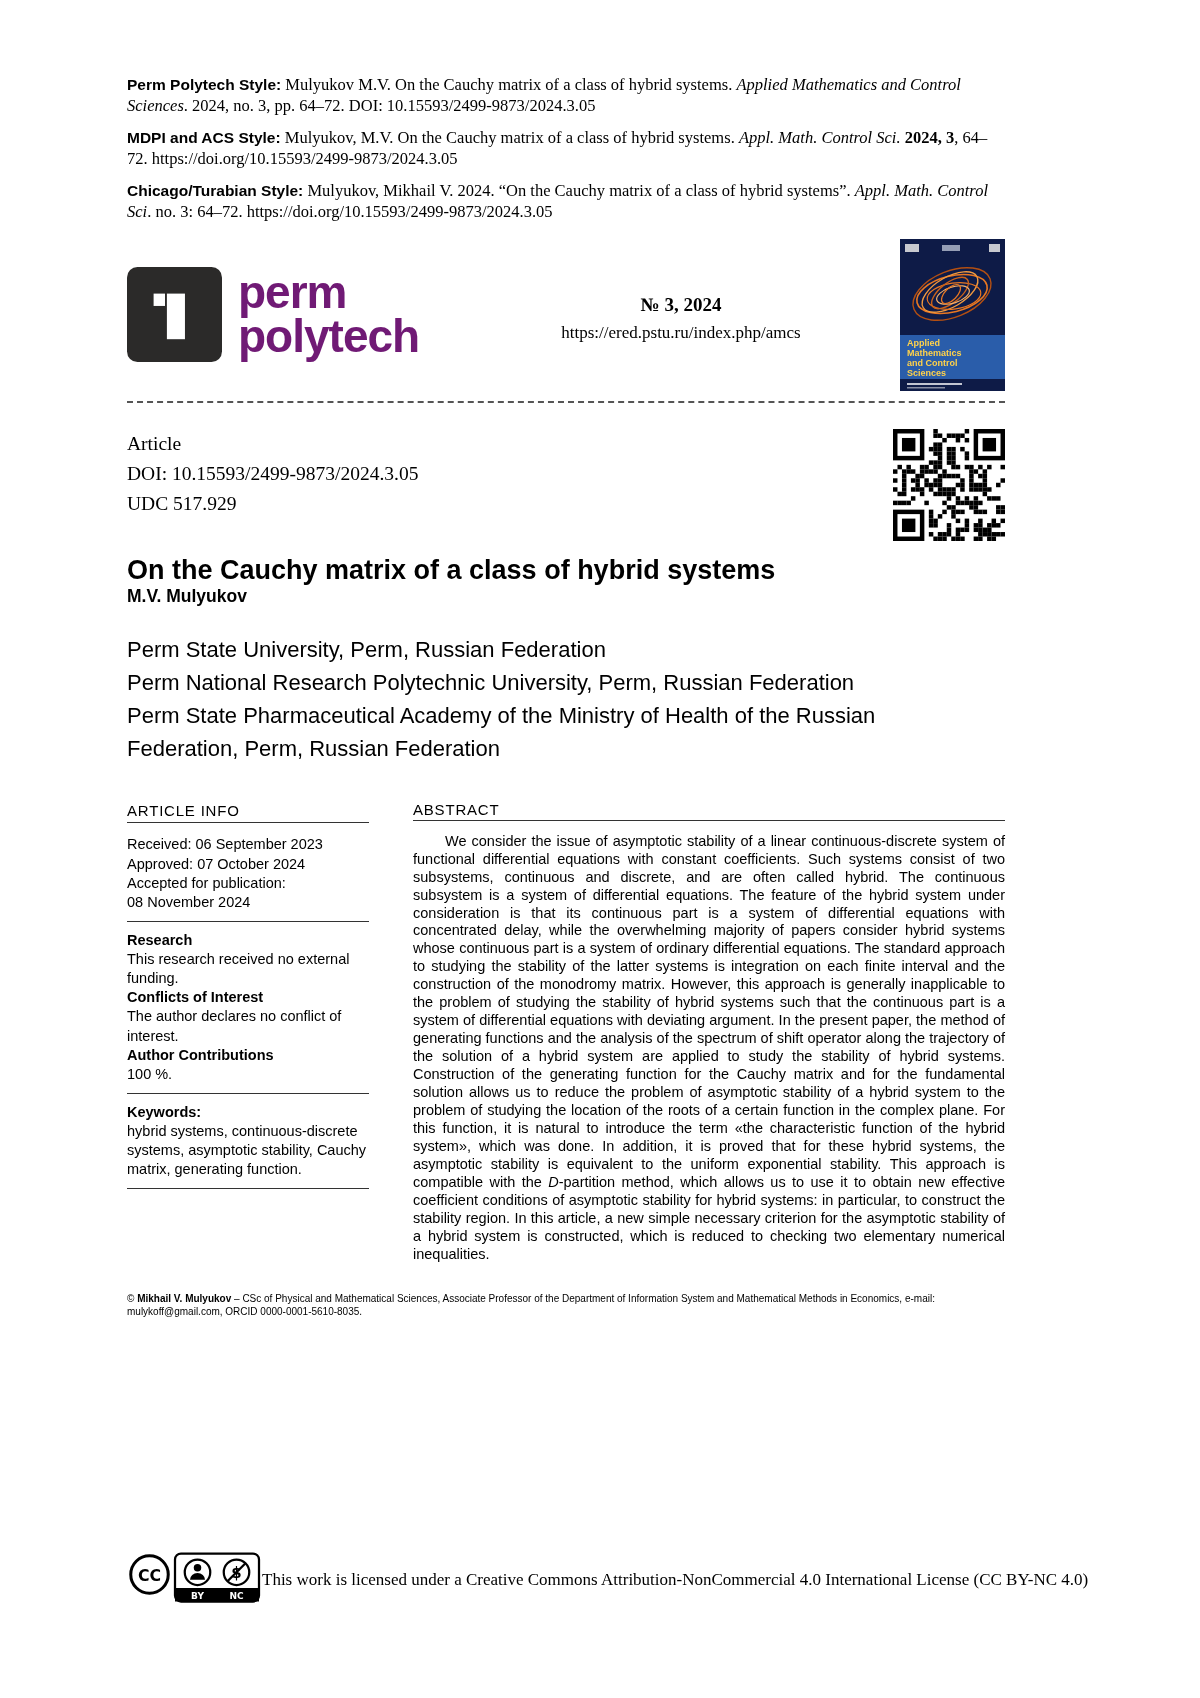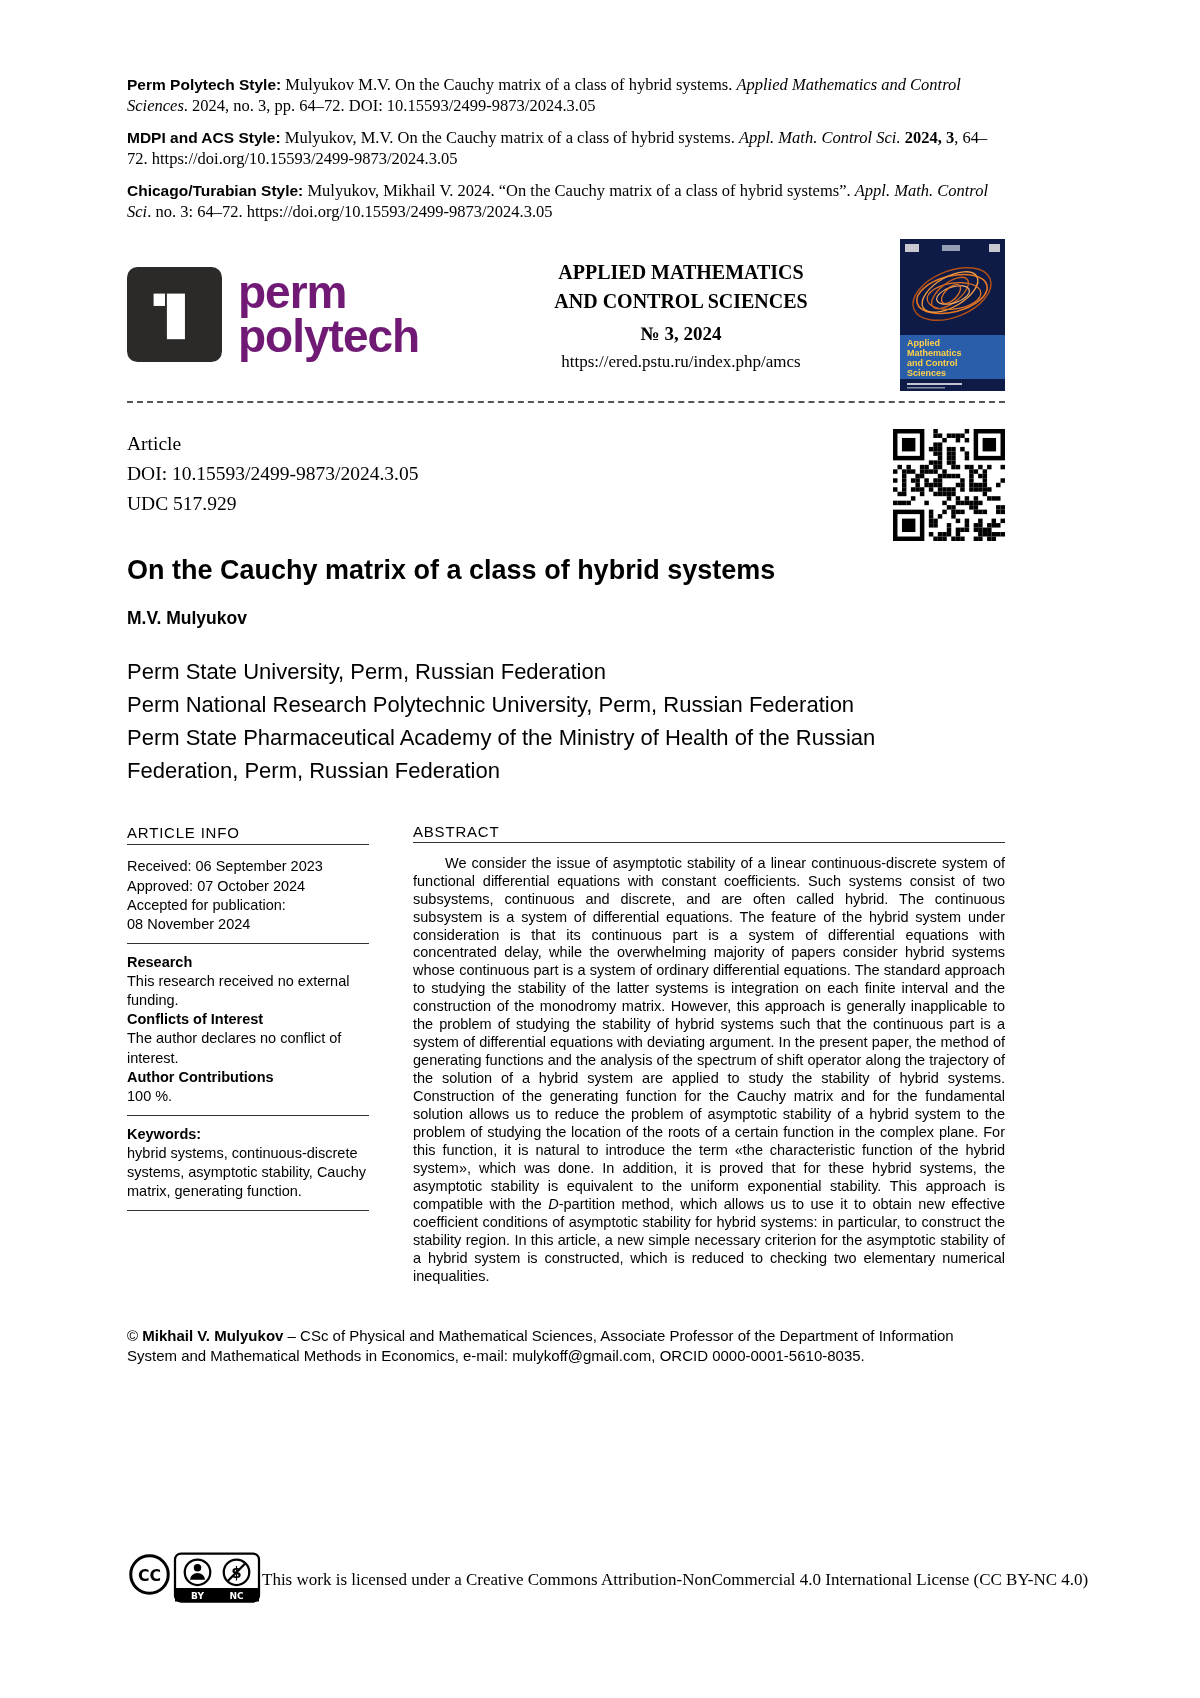--- a/index.html
+++ b/index.html
@@ -39,39 +39,39 @@
 
   .dashed-rule { border: none; border-top: 2px dashed #555; margin-top: 10px; height: 0; }
 
   
   .meta-row { display: flex; justify-content: space-between; align-items: flex-start; margin-top: 26px; }
   .meta-left { font-size: 19.5px; line-height: 1.55; }
   .qr { width: 112px; height: 112px; background: #fff; display: block; }
 
   
   .title { font-family: "Liberation Sans", sans-serif; font-weight: bold; font-size: 27px; margin-top: 14px; }
-  .author { font-family: "Liberation Sans", sans-serif; font-weight: bold; font-size: 17.5px; margin-top: 22px; }
+  .author { font-family: "Liberation Sans", sans-serif; font-weight: bold; font-size: 17.5px; }
   .affiliations { font-family: "Liberation Sans", sans-serif; font-size: 22px; line-height: 1.5; margin-top: 26px; max-width: 812px; }
 
   
   .columns { display: flex; gap: 44px; margin-top: 36px; }
   .col-left { flex: 0 0 242px; width: 242px; font-family: "Liberation Sans", sans-serif; font-size: 14.5px; line-height: 1.32; }
   .col-right { flex: 1; font-family: "Liberation Sans", sans-serif; font-size: 14.5px; }
   .col-heading {
     font-family: "Liberation Sans", sans-serif; font-weight: normal;
     font-size: 15px; letter-spacing: 0.8px;
     padding-bottom: 2px; border-bottom: 1px solid #333; margin-bottom: 12px;
   }
   .info-hr { border: none; border-top: 1px solid #333; margin: 9px 0; height: 0; }
   .info-bold { font-weight: bold; }
   .info-group { margin-bottom: 2px; }
   .abstract-text { text-align: justify; line-height: 1.24; text-indent: 32px; }
 
   
-  .copyright { margin-top: 40px; font-family: "Liberation Sans", sans-serif; font-size: 15px; line-height: 1.35; }
+  .copyright { margin-top: 28px; font-family: "Liberation Sans", sans-serif; font-size: 10px; line-height: 1.35; }
 
   
   .license {
     position: absolute; left: 127px; top: 1552px; width: 980px;
     display: flex; align-items: center; 
     font-size: 17px;
   }
   .license-icons { flex: 0 0 auto; }
   .cc-svg text { font-family: "DejaVu Sans", sans-serif; }
 </style>
@@ -95,24 +95,20 @@
             <rect x="42" y="28" width="19" height="48" fill="#ffffff"></rect>
             <rect x="28" y="28" width="12" height="13" fill="#ffffff"></rect>
           </svg>
         </div>
         <div class="wordmark">
           <div>perm</div>
           <div>polytech</div>
         </div>
       </div>
       <div class="journal-block">
-        <div class="journal-title">
-          <div>APPLIED MATHEMATICS</div>
-          <div>AND CONTROL SCIENCES</div>
-        </div>
         <div class="journal-issue">№ 3, 2024</div>
         <div class="journal-url">https://ered.pstu.ru/index.php/amcs</div>
       </div>
       <div class="cover">
         <svg width="105" height="152" viewBox="0 0 105 152" aria-hidden="true">
           <rect width="105" height="152" fill="#0e1b47"></rect>
           <g fill="none">
             <ellipse cx="52" cy="55" rx="41" ry="23" stroke="#b34f12" stroke-width="1.4" transform="rotate(-22 52 55)"></ellipse>
             <ellipse cx="52" cy="55" rx="36" ry="18" stroke="#e87722" stroke-width="1.6" transform="rotate(-14 52 55)"></ellipse>
             <ellipse cx="50" cy="53" rx="31" ry="15" stroke="#f0993f" stroke-width="1.4" transform="rotate(-30 50 53)"></ellipse>

